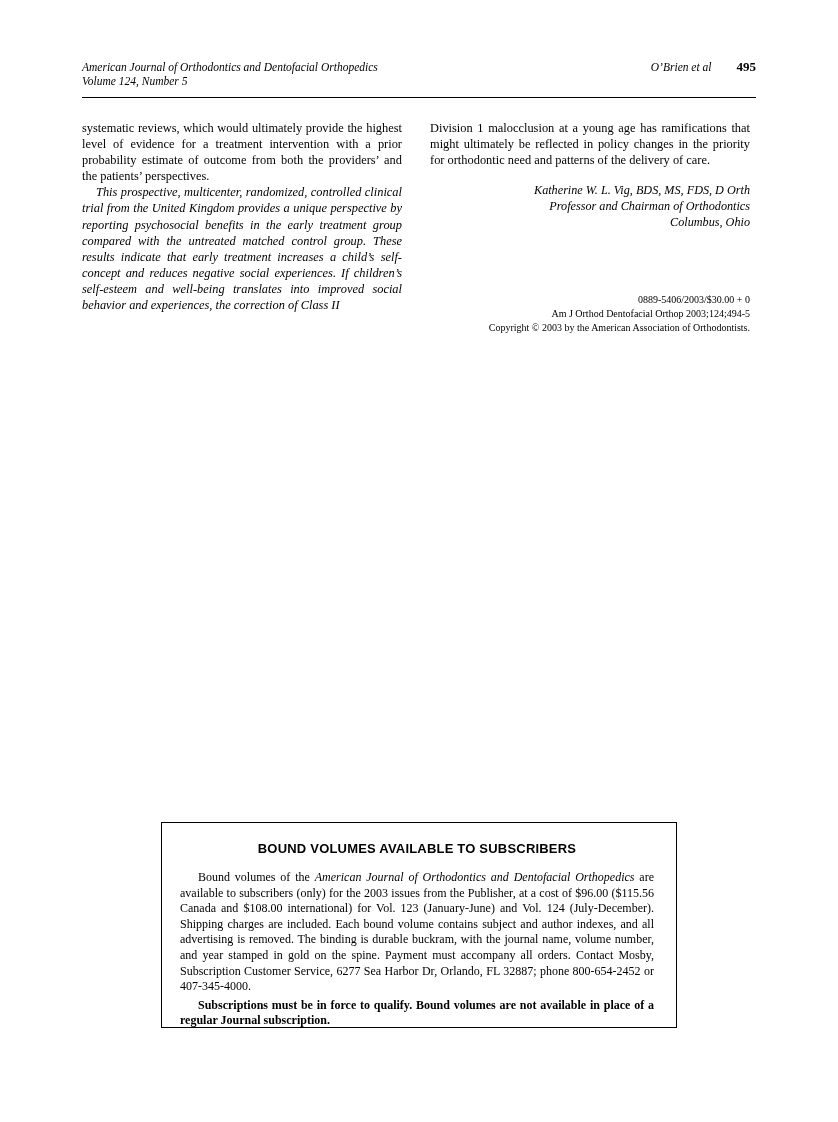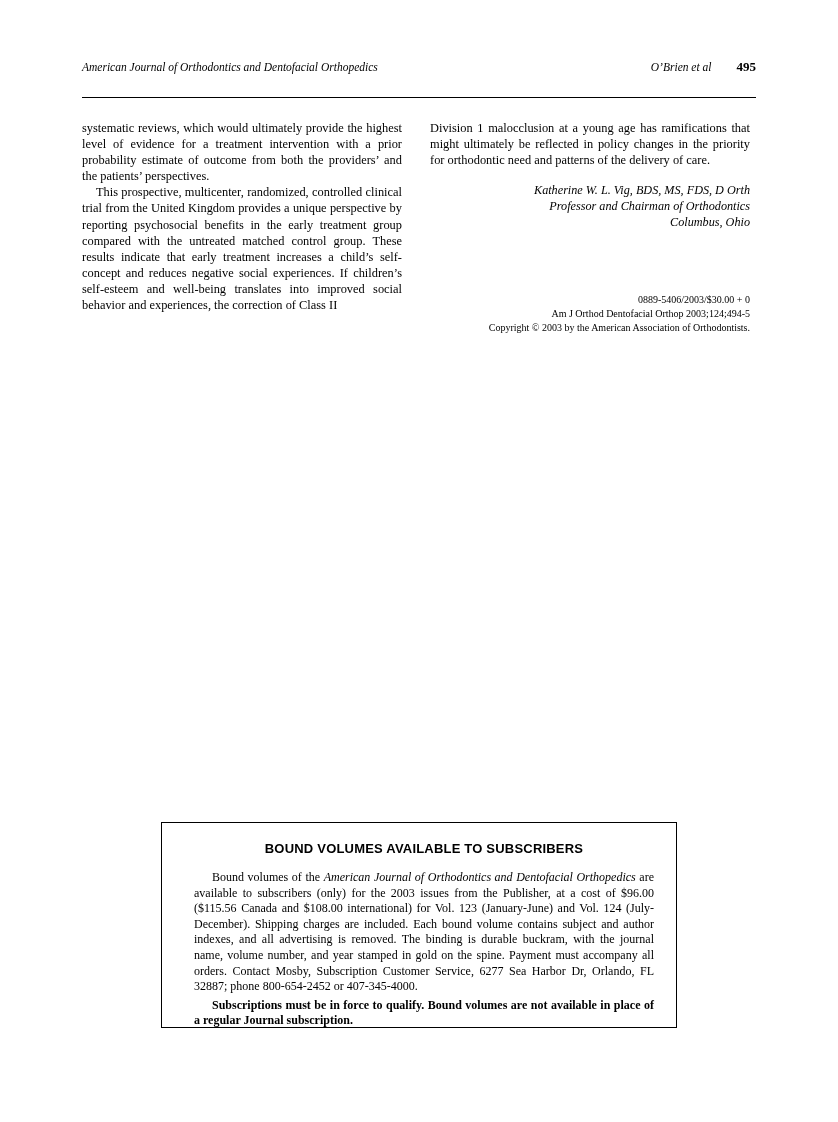--- a/index.html
+++ b/index.html
@@ -74,21 +74,21 @@
     width: 320px;
   }
   .col p {
     margin: 0;
     font-size: 12.4px;
     line-height: 16.1px;
     text-align: justify;
     text-justify: inter-word;
     font-family: "Liberation Serif", serif;
   }
-  .col p.indent { text-indent: 14px; }
+  .col p.indent { text-indent: 14px; font-style: italic; }
 
   .signature {
     margin-top: 14px;
     text-align: right;
     font-style: italic;
     font-size: 12.2px;
     line-height: 16.1px;
   }
 
   .copyright-block {
@@ -102,21 +102,21 @@
 
   
   .notice {
     position: absolute;
     left: 161px;
     top: 822px;
     width: 516px;
     height: 206px;
     border: 1.5px solid #000;
     box-sizing: border-box;
-    padding: 18px 22px 0 32px;
+    padding: 18px 22px 0 18px;
   }
   .notice-title {
     text-align: center;
     font-family: "Liberation Sans", sans-serif;
     font-weight: bold;
     font-size: 13px;
     letter-spacing: 0.2px;
     margin-bottom: 14px;
   }
   .notice p {
@@ -135,20 +135,21 @@
   .notice em { font-style: italic; }
 </style>
 </head>
 <body>
 
 <div class="page">
 
   <div class="running-head">
     <div class="rh-left">
       <div>American Journal of Orthodontics and Dentofacial Orthopedics</div>
+      <div>Volume 124, Number 5</div>
     </div>
     <div class="rh-right">
       <span class="authors">O’Brien et al</span><span class="pageno">495</span>
     </div>
   </div>
 
   <div class="rule"></div>
 
   <div class="columns">
 

